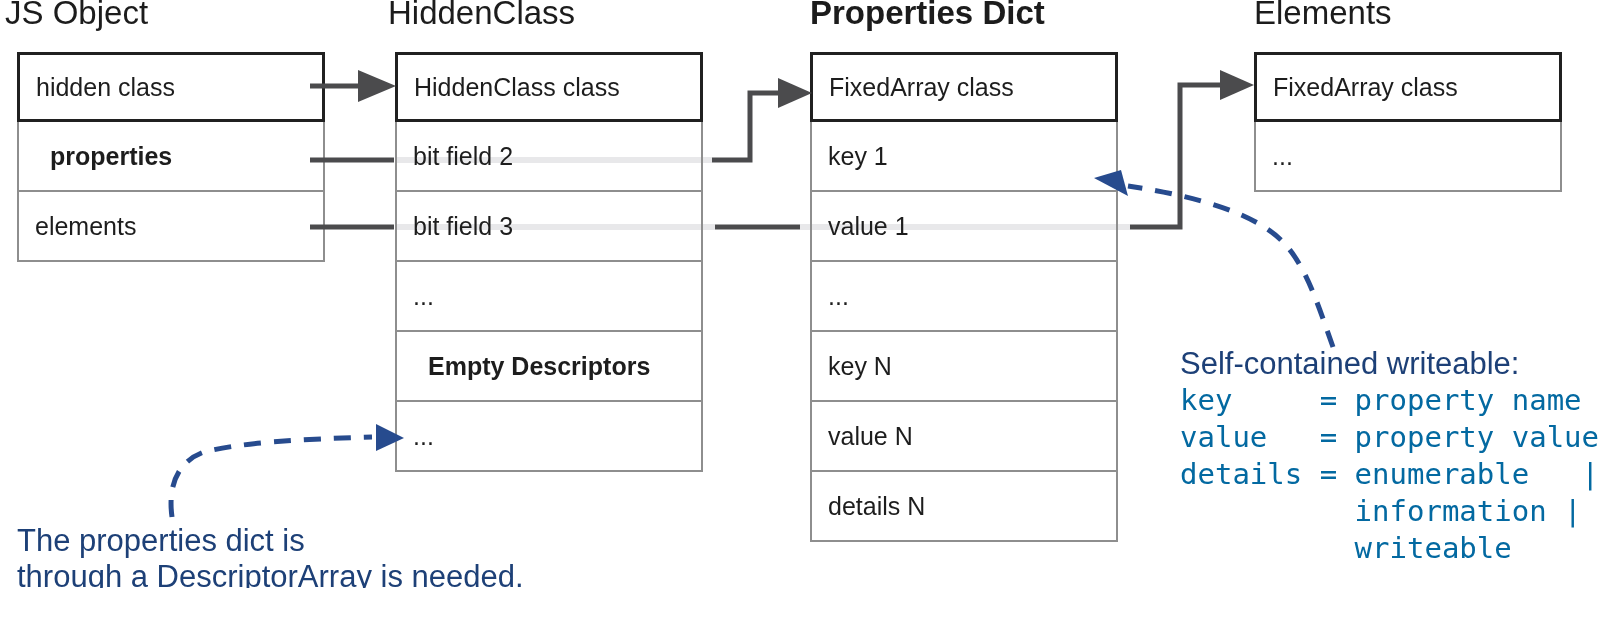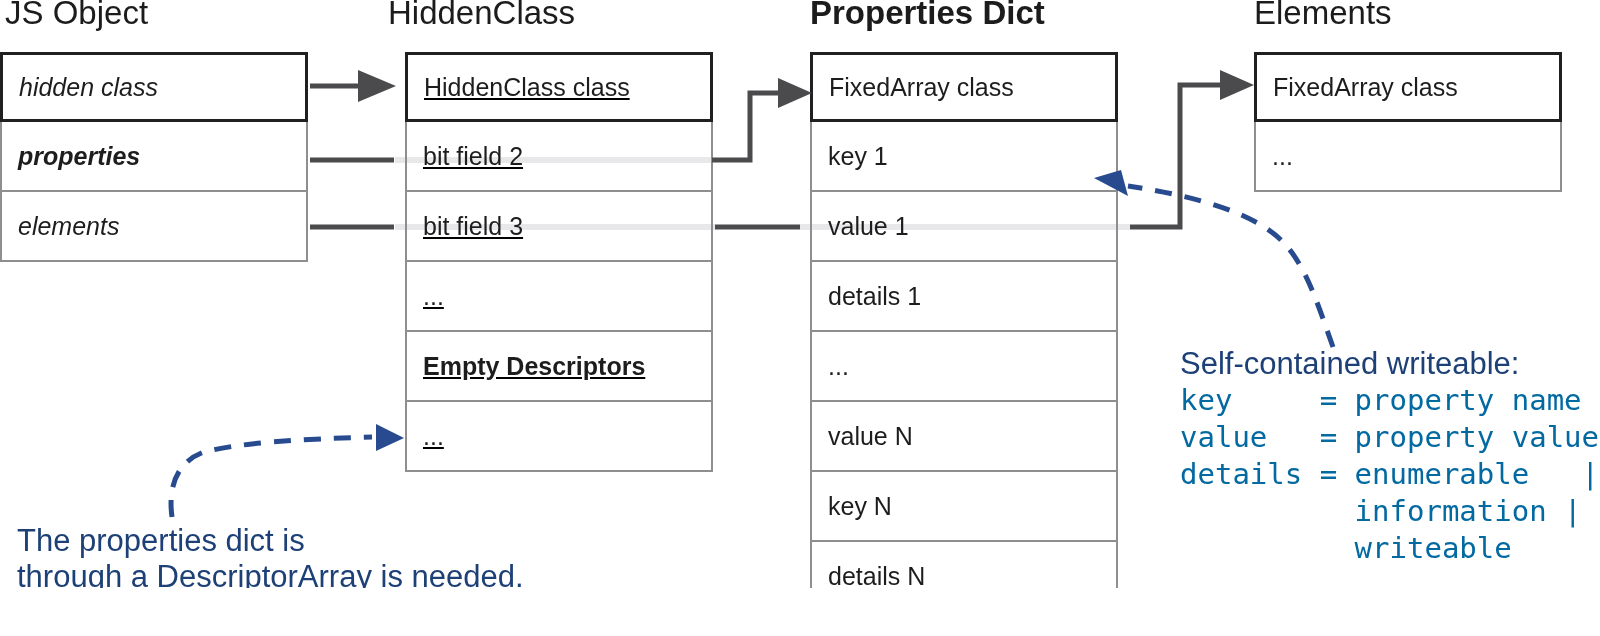--- a/index.html
+++ b/index.html
@@ -13,21 +13,21 @@
   }
   .title.bold{font-weight:bold;}
   .box{position:absolute;top:52px;width:308px;}
   .row{
     box-sizing:border-box;height:70px;display:flex;align-items:center;
     padding-left:16px;border-left:2px solid #8e8e8e;border-right:2px solid #8e8e8e;
     border-bottom:2px solid #8e8e8e;background:transparent;
   }
   .row.first{border:3px solid #202020;}
   .row .lbl{font-size:25px;color:#1d1d1d;white-space:nowrap;}
-  .row.b .lbl{font-weight:bold;}
+  .row.b .lbl{font-weight:bold;margin-left:15px;}
   .note{position:absolute;color:#1d4077;}
   .note .nline{font-size:31px;line-height:36px;white-space:pre;}
   .codeblock{position:absolute;color:#0369a1;}
   .codeblock .cline{
     font-family:"DejaVu Sans Mono", monospace;font-size:29px;line-height:37px;white-space:pre;
   }
 </style>
 </head>
 <body>
 
@@ -39,33 +39,33 @@
       <path d="M395 227 H715"></path>
       <path d="M800 227 H1130"></path>
     </g>
   </svg>
 
   <div class="title" style="left:5px;">JS Object</div>
   <div class="title" style="left:388px;">HiddenClass</div>
   <div class="title bold" style="left:810px;">Properties Dict</div>
   <div class="title" style="left:1254px;">Elements</div>
 
-  <div class="box" style="left:0;font-style:italic;">
+  <div class="box" style="left:17px;">
     <div class="row first">
         <span class="lbl">hidden class</span>
       </div>
     <div class="row b">
         <span class="lbl">properties</span>
       </div>
     <div class="row">
         <span class="lbl">elements</span>
       </div>
   </div>
 
-  <div class="box" style="left:405px;text-decoration:underline;">
+  <div class="box" style="left:395px;">
     <div class="row first">
         <span class="lbl">HiddenClass class</span>
       </div>
     <div class="row">
         <span class="lbl">bit field 2</span>
       </div>
     <div class="row">
         <span class="lbl">bit field 3</span>
       </div>
     <div class="row">
@@ -83,30 +83,27 @@
     <div class="row first">
         <span class="lbl">FixedArray class</span>
       </div>
     <div class="row">
         <span class="lbl">key 1</span>
       </div>
     <div class="row">
         <span class="lbl">value 1</span>
       </div>
     <div class="row">
-        <span class="lbl">details 1</span>
-      </div>
-    <div class="row">
         <span class="lbl">...</span>
       </div>
     <div class="row">
-        <span class="lbl">value N</span>
+        <span class="lbl">key N</span>
       </div>
     <div class="row">
-        <span class="lbl">key N</span>
+        <span class="lbl">value N</span>
       </div>
     <div class="row">
         <span class="lbl">details N</span>
       </div>
   </div>
 
   <div class="box" style="left:1254px;">
     <div class="row first">
         <span class="lbl">FixedArray class</span>
       </div>

